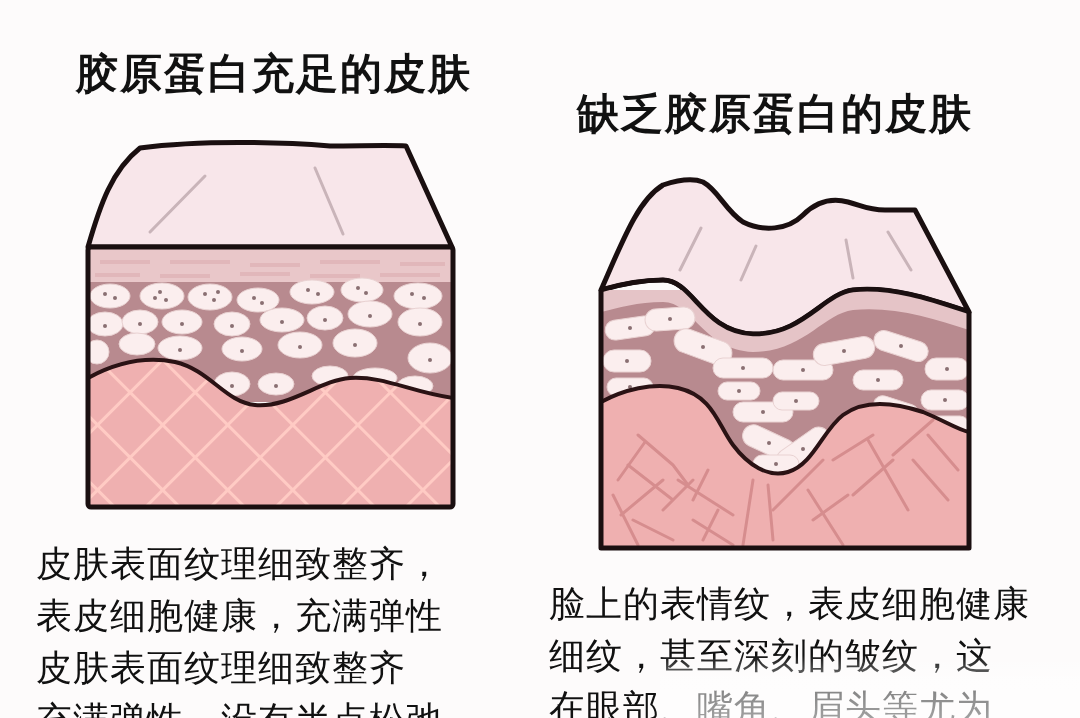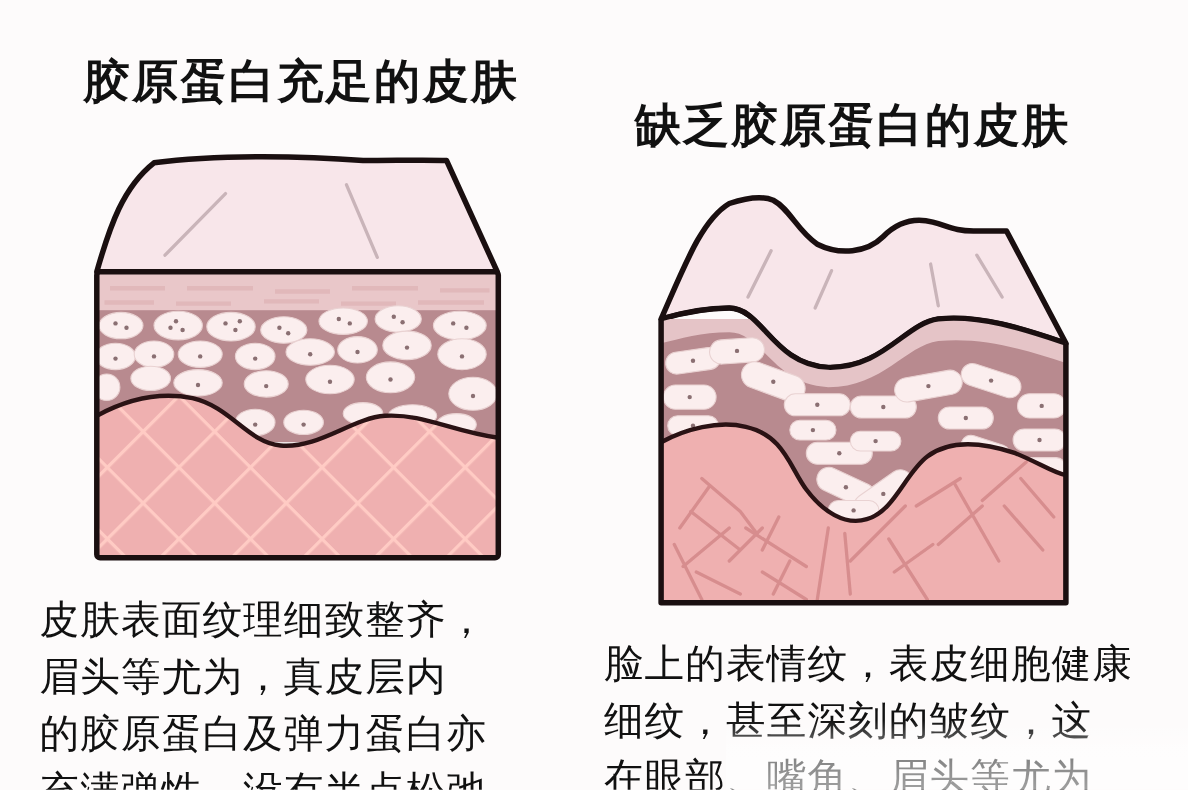--- a/index.html
+++ b/index.html
@@ -129,22 +129,22 @@
 
       <path d="M88 378 C110 366 140 355 175 362 C210 370 225 402 255 405 C290 408 320 380 350 378 C385 376 410 392 453 398 L453 507 L88 507 Z" fill="url(#meshL)"></path>
       <path d="M88 378 C110 366 140 355 175 362 C210 370 225 402 255 405 C290 408 320 380 350 378 C385 376 410 392 453 398" fill="none" stroke="#2a1214" stroke-width="4"></path>
     </g>
 
     <rect x="88" y="247" width="365" height="260" fill="none" stroke="#1a0f10" stroke-width="5" rx="3"></rect>
   </svg>
 
   <div class="desc">
     <span class="line">皮肤表面纹理细致整齐，</span>
-    <span class="line">眉头等尤为，真皮层内</span>
-    <span class="line">的胶原蛋白及弹力蛋白亦</span>
+    <span class="line">表皮细胞健康，充满弹性</span>
+    <span class="line">皮肤表面纹理细致整齐</span>
     <span class="line">充满弹性，没有半点松弛，</span>
   </div>
 </div>
 
 <div class="panel right">
   <div class="title">缺乏胶原蛋白的皮肤</div>
 
   <svg class="diagram" width="540" height="400" viewBox="540 130 540 400">
     <defs>
       <clipPath id="rbox">

